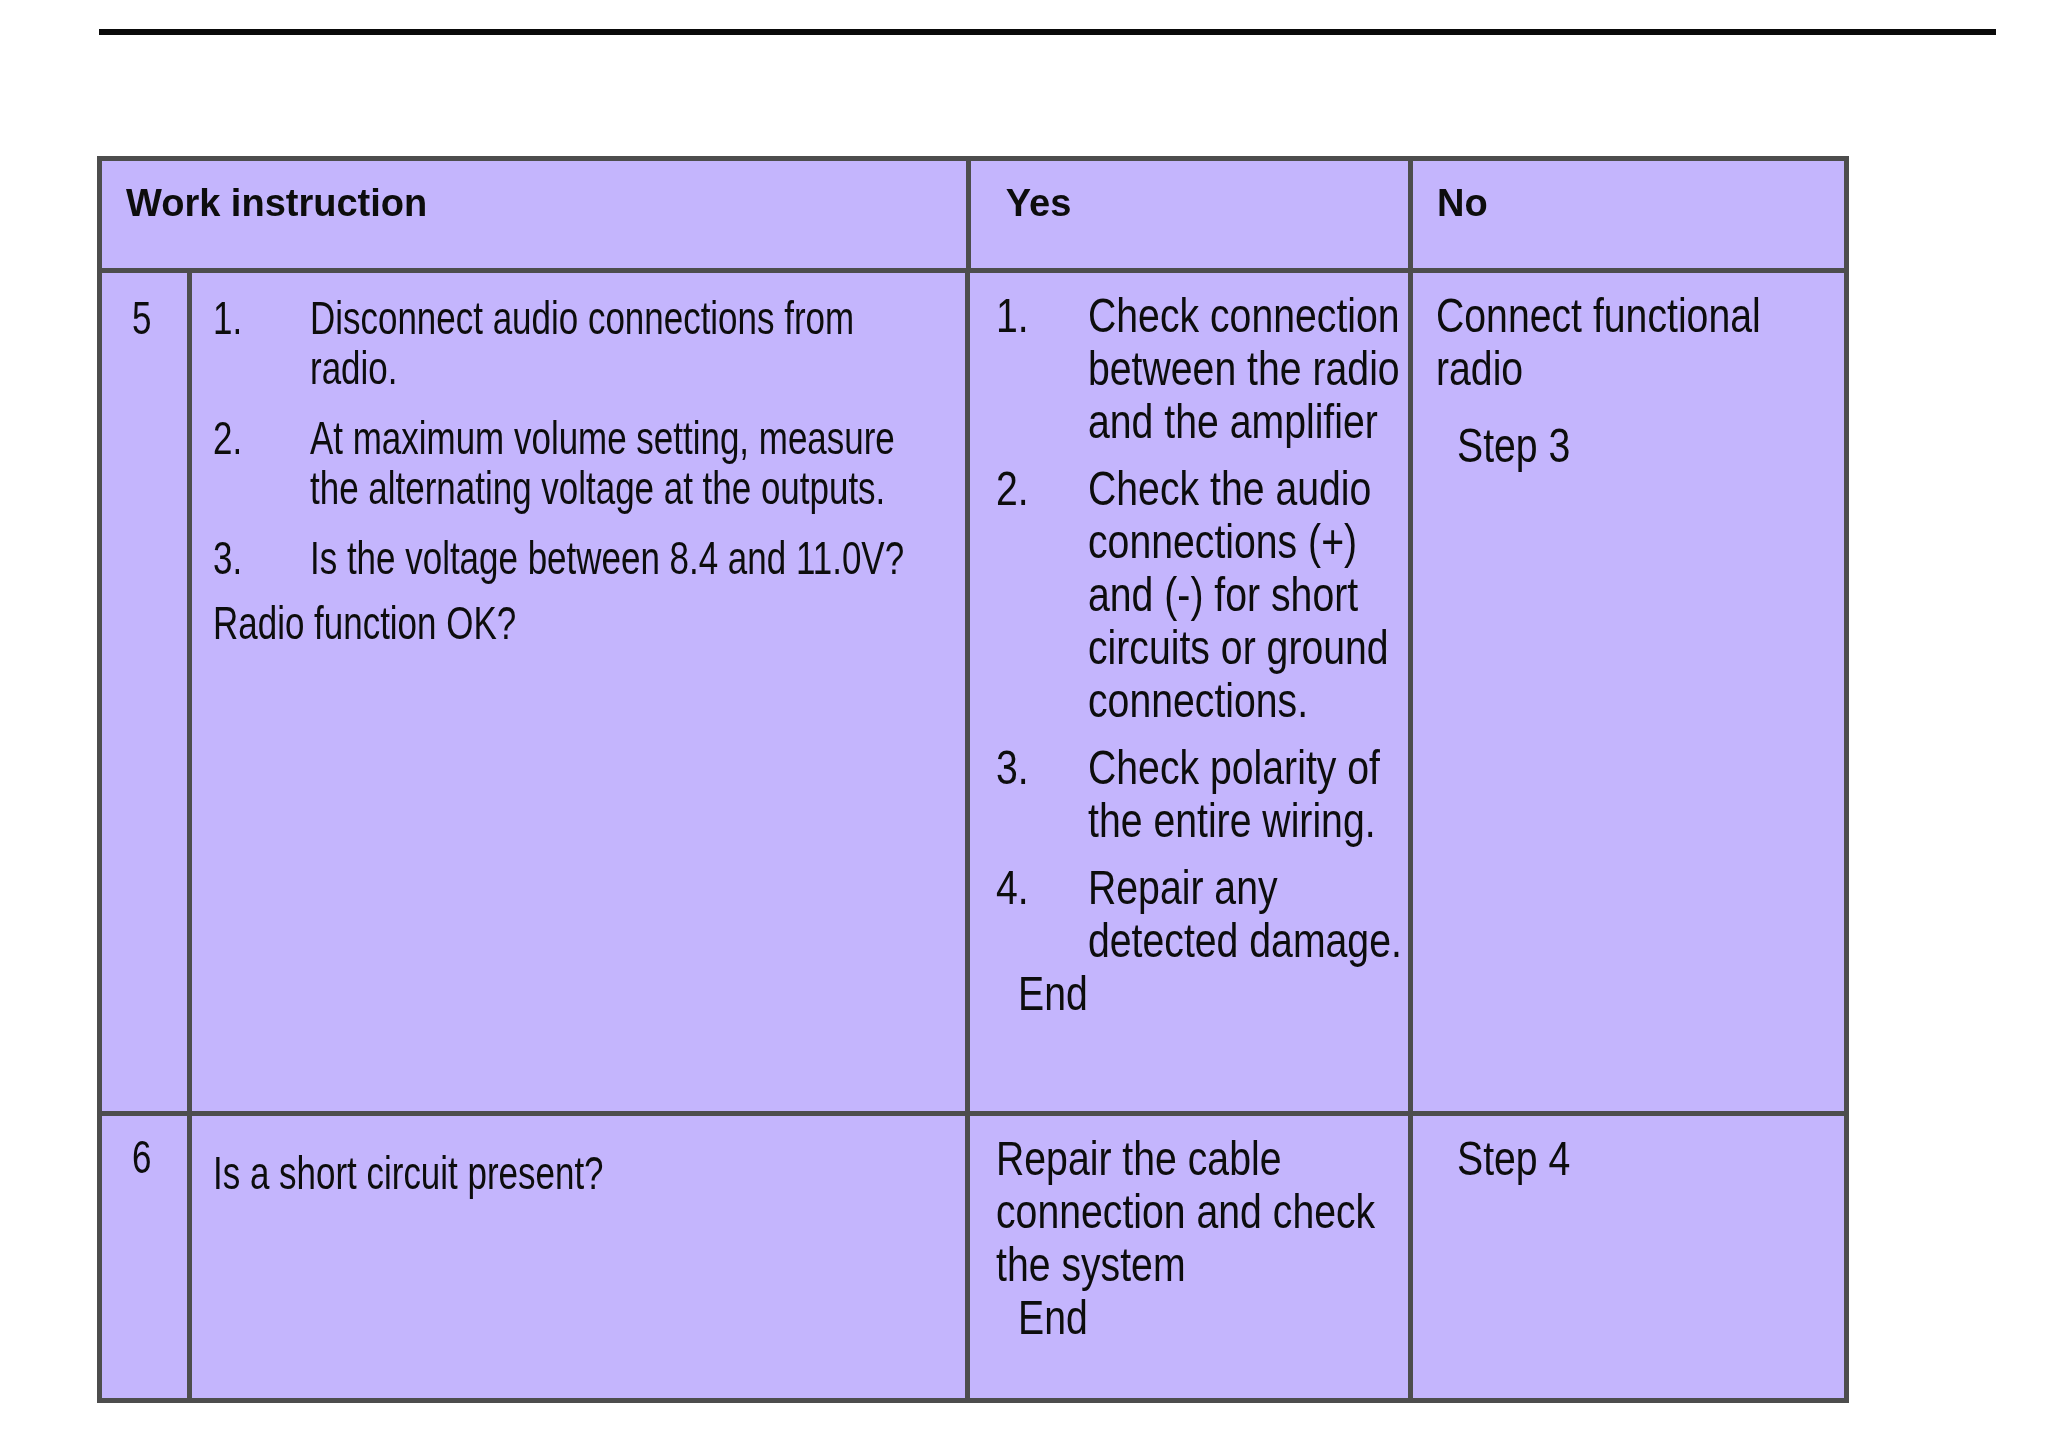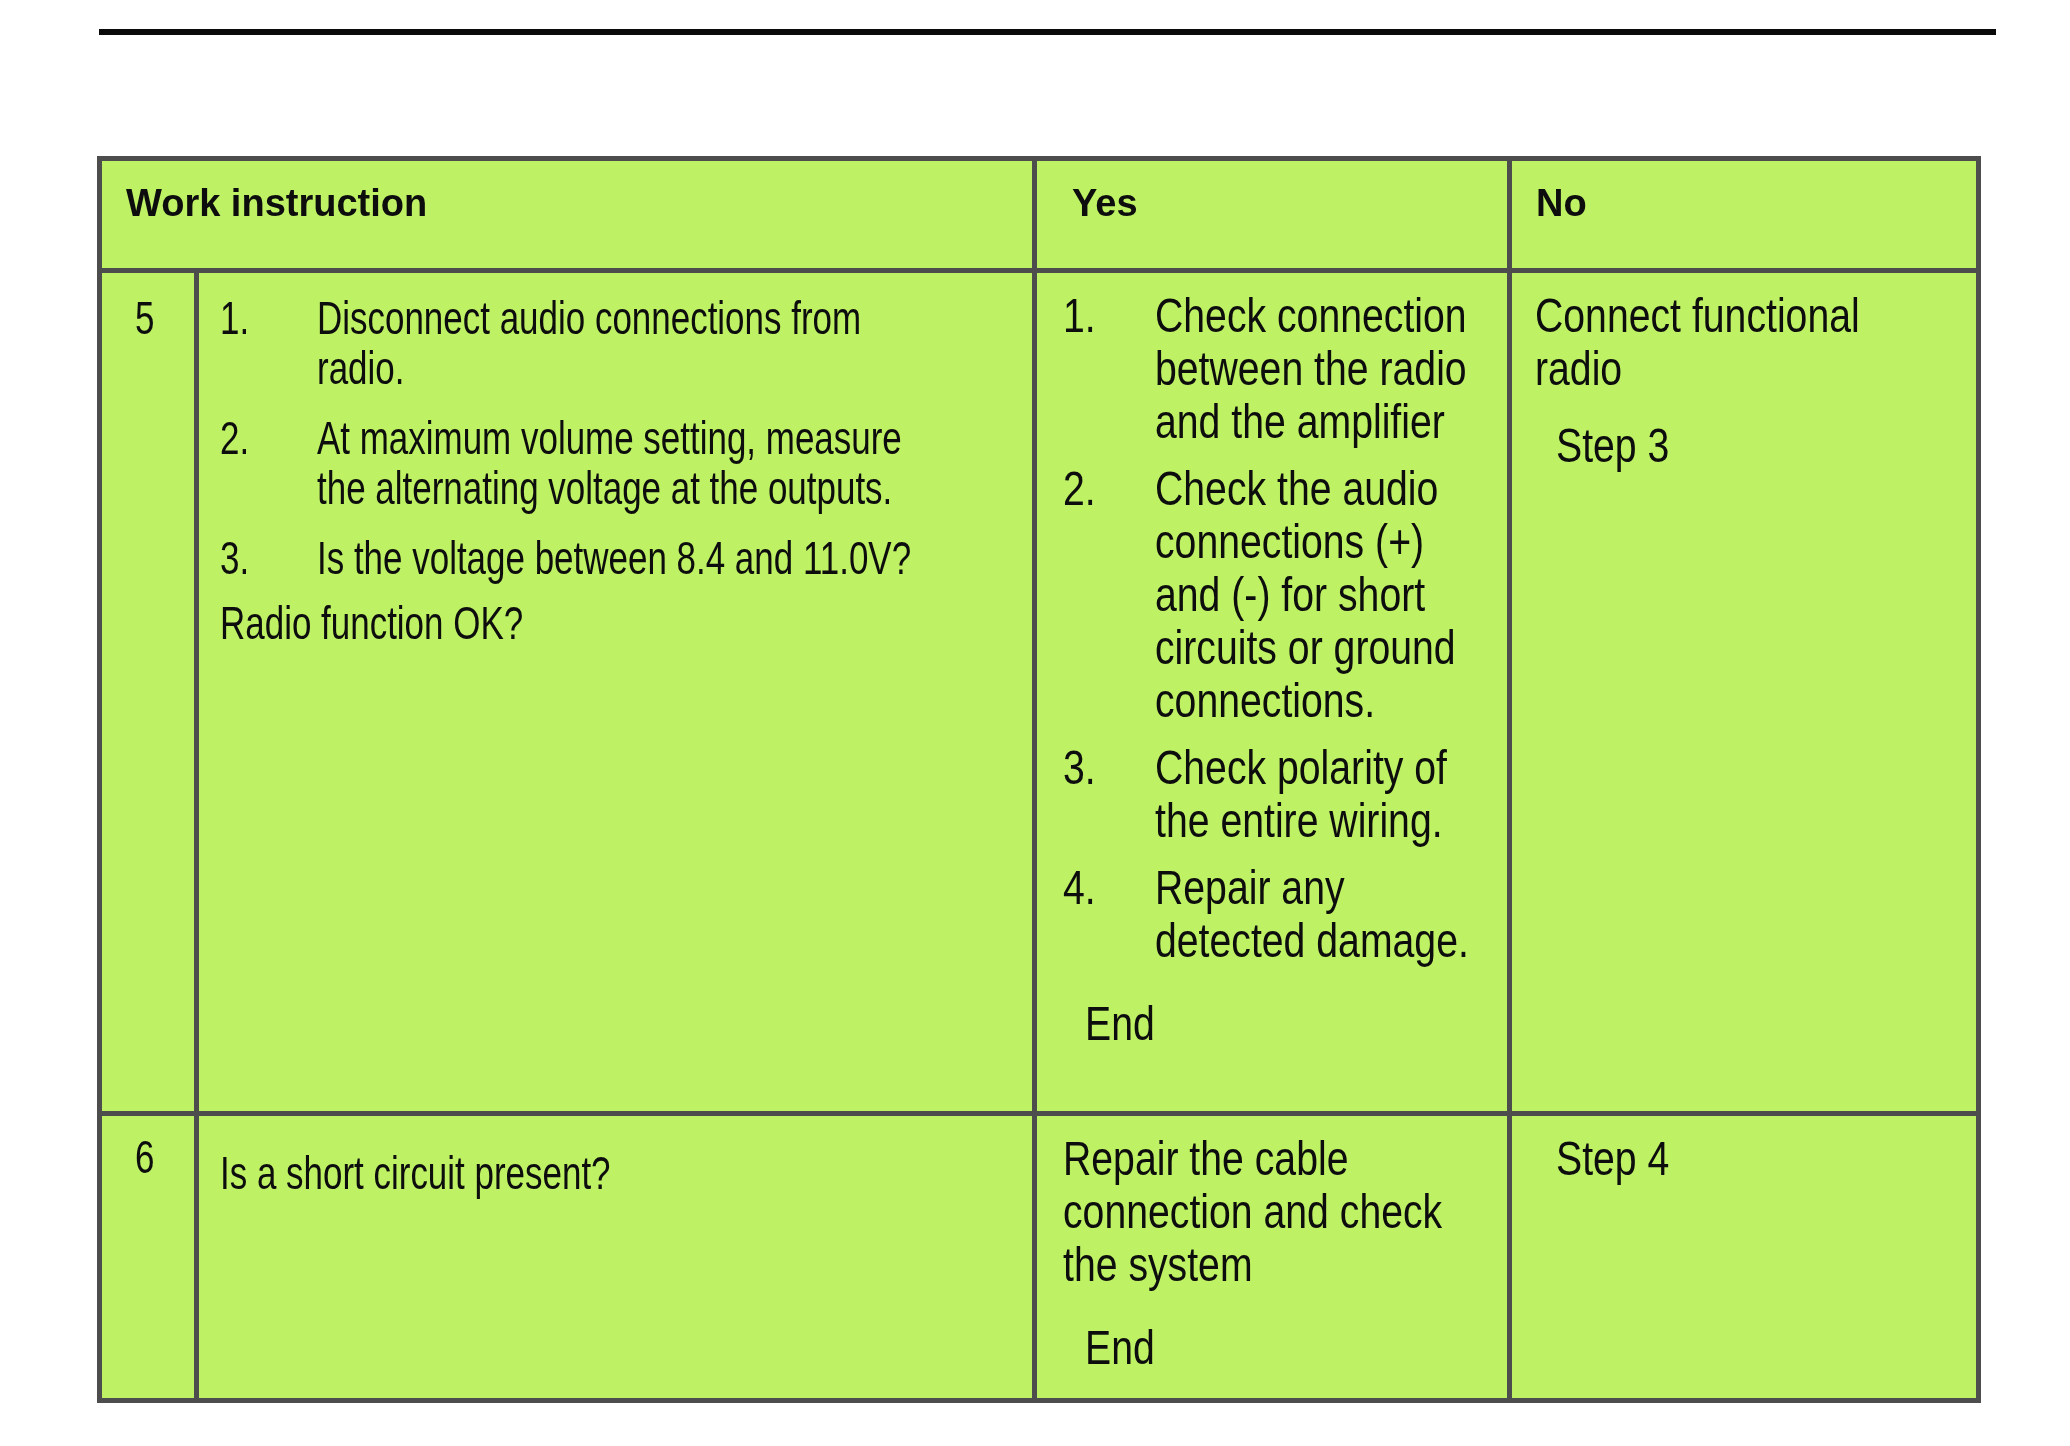--- a/index.html
+++ b/index.html
@@ -15,24 +15,24 @@
   .top-rule {
     position: absolute;
     left: 99px; top: 29px;
     width: 1897px; height: 6px;
     background: #0a0a0a;
   }
 
   .tbl {
     position: absolute;
     left: 97px; top: 156px;
-    width: 1884px;
+    width: 1752px;
     box-sizing: border-box;
     border: 5px solid #4d4d4d;
-    background: #bef264;
+    background: #c4b5fd;
   }
 
   .row { display: flex; box-sizing: border-box; }
   .row.header  { height: 112px; border-bottom: 5px solid #4d4d4d; }
   .row.step5   { height: 843px; border-bottom: 5px solid #4d4d4d; }
   .row.step6   { height: 282px; }
 
   .cell { box-sizing: border-box; overflow: hidden; }
   .cell.divr { border-right: 5px solid #4d4d4d; }
 
@@ -74,21 +74,21 @@
   .work-cell.r6 { padding-top: 32px; }
 
   .li { display: flex; }
   .li-gap1 { margin-bottom: 20px; }  
   .li-gap2 { margin-bottom: 14px; }  
   .li .marker1 { flex: 0 0 97px; }
   .li .marker2 { flex: 0 0 92px; }
   .li .body { flex: 1 1 auto; min-width: 0; }
 
   .para { margin-top: 15px; }
-  .end-line  { margin-top: 30px; padding-left: 22px; }
+  .end-line  { margin-top: 0; padding-left: 22px; }
   .step-line { margin-top: 24px; padding-left: 21px; }
 
   .ln { display: block; }
 </style>
 </head>
 <body>
 
 <div class="top-rule"></div>
 
 <div class="tbl">

